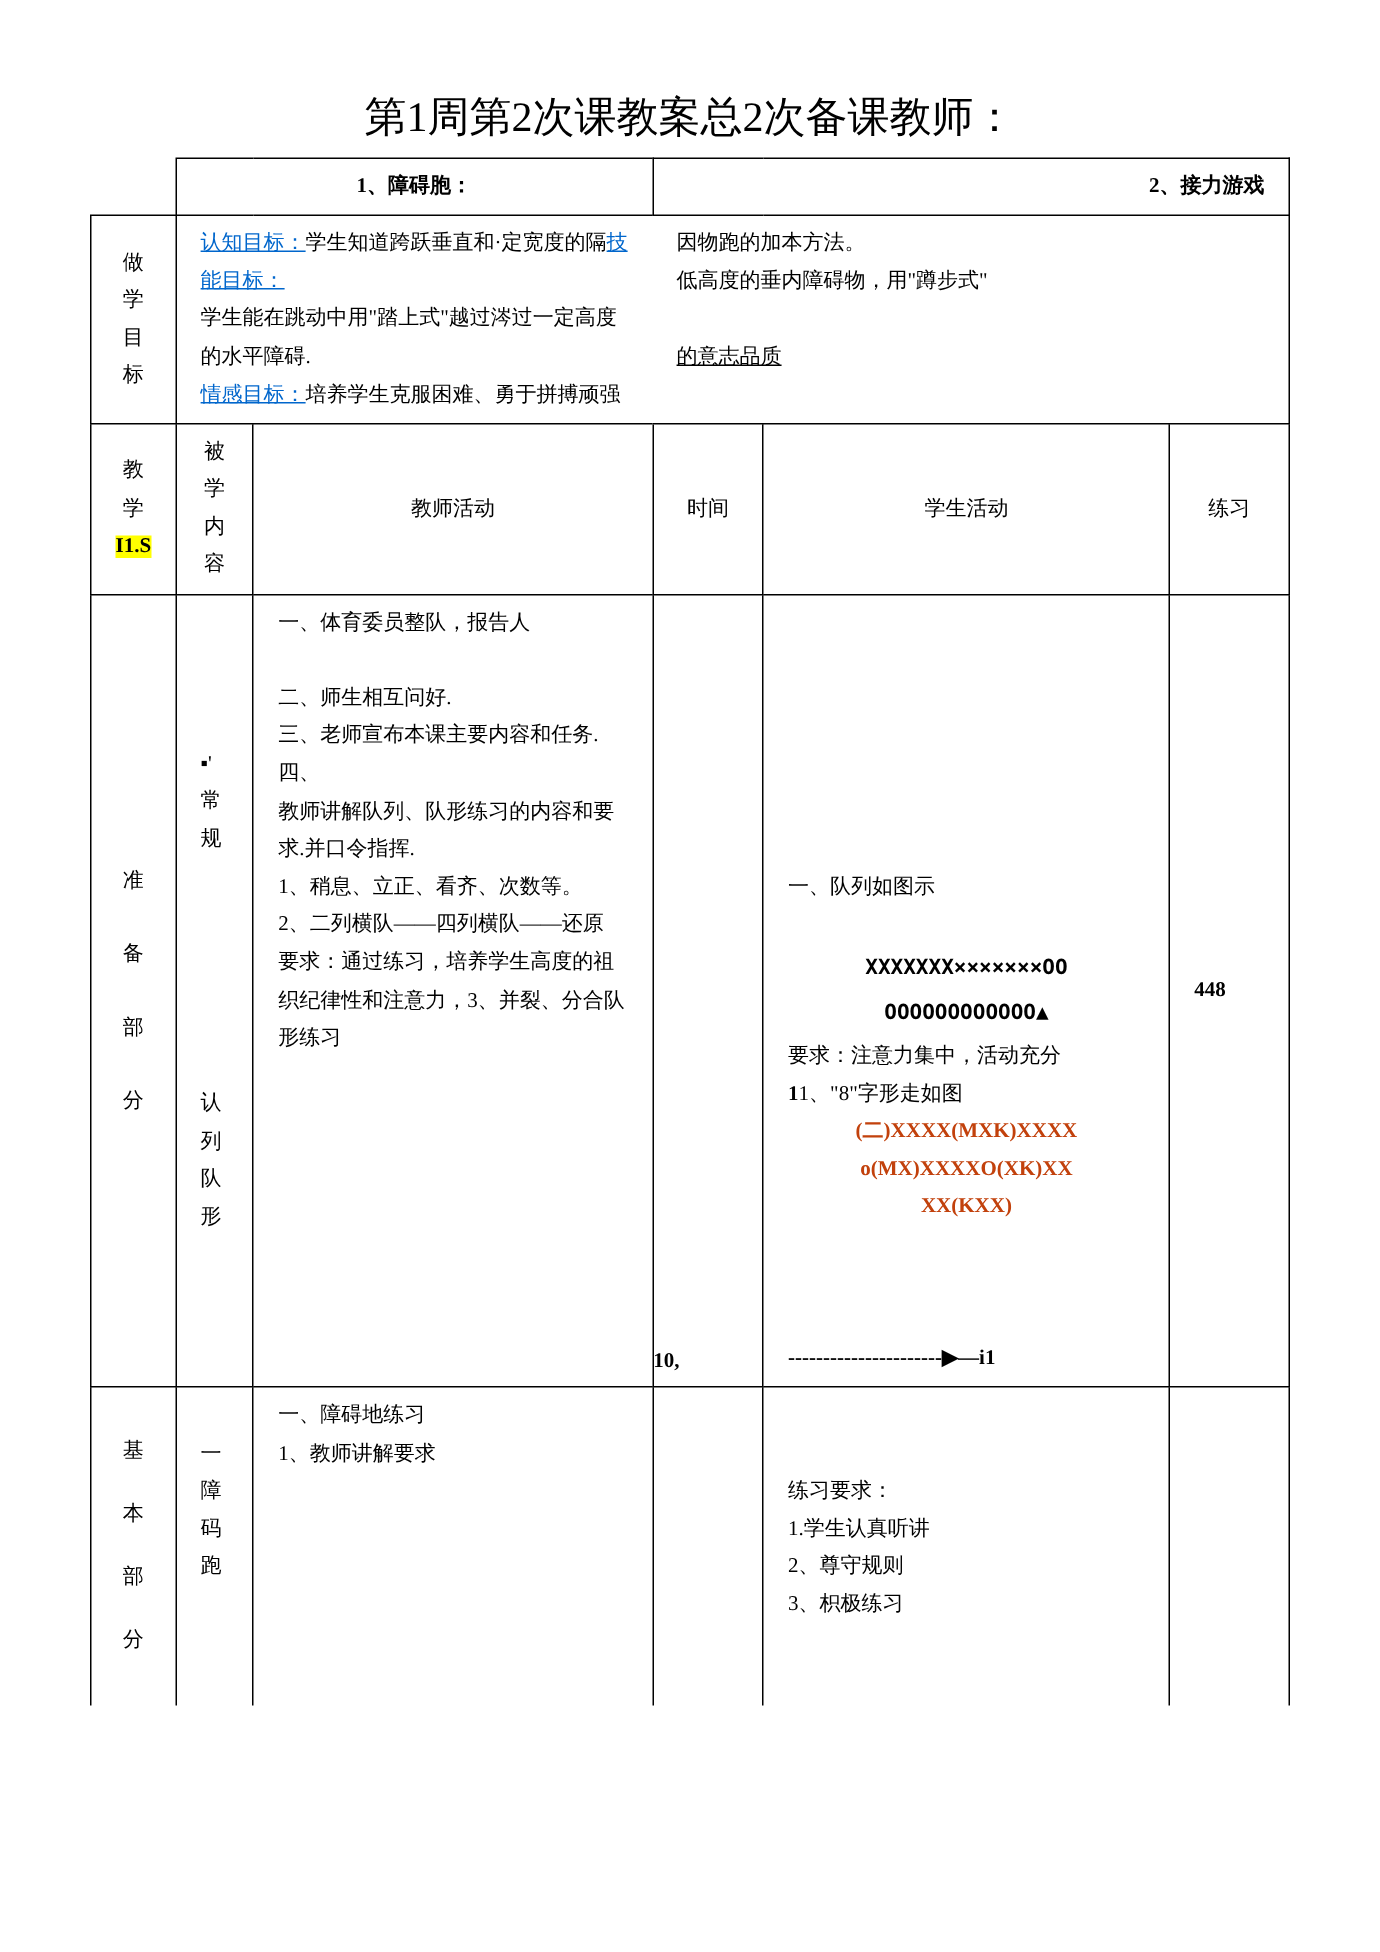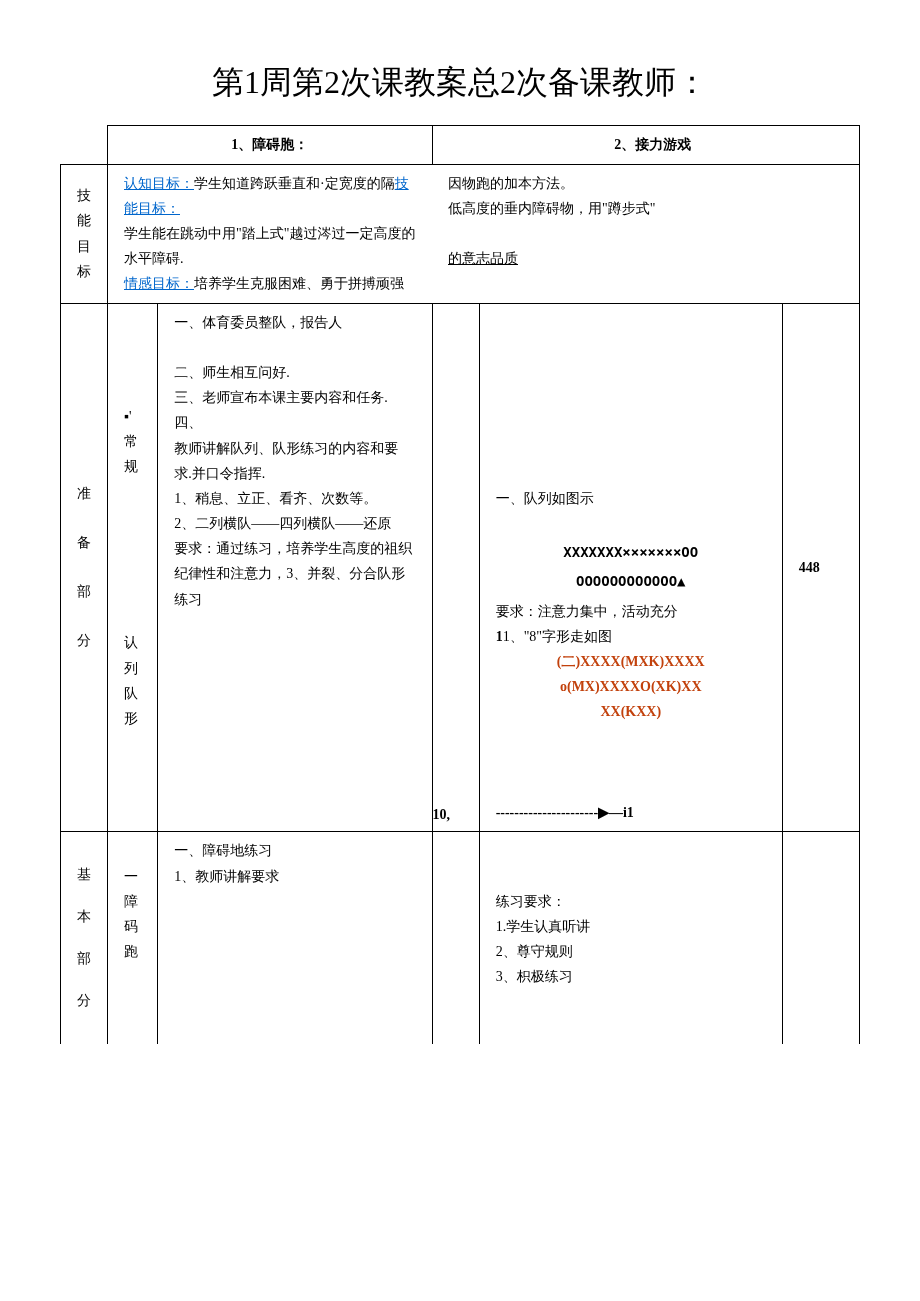--- a/index.html
+++ b/index.html
@@ -5,22 +5,22 @@
   body {
     font-family: "SimSun", "宋体", serif;
     margin: 0;
     padding: 40px 60px;
     background: #fff;
     color: #000;
     font-size: 14px;
   }
   .title {
     text-align: center;
-    font-size: 32px;
-    margin-bottom: 20px;
+    font-size: 28px;
+    margin-bottom: 8px;
     font-weight: normal;
   }
   table {
     border-collapse: collapse;
     width: 100%;
   }
   td {
     border: 1px solid #000;
     padding: 6px 16px;
     vertical-align: top;
@@ -40,21 +40,21 @@
   .col-teacher { width: 230px; }
   .col-time { width: 35px; }
   .col-student { width: 215px; }
   .col-practice { width: 40px; }
   .top-row-left {
     width: 44%;
     text-align: center;
   }
   .top-row-right {
     width: 56%;
-    text-align: center;
+    text-align: right;
     padding-left: 30px;
   }
   .prep-section td { height: 510px; }
   .basic-section td { height: 200px; }
   .diagram-text {
     text-align: center;
     font-family: monospace;
     margin: 4px 0;
   }
 </style>
@@ -71,34 +71,45 @@
     <td colspan="3" class="top-row-left">
       <span class="bold">1、障碍胞：</span>
     </td>
     <td colspan="3" class="top-row-right">
       <span class="bold">2、接力游戏</span>
     </td>
   </tr>
 
   <tr>
     <td class="center vcenter">
-      <span>技能目标</span>
+      <span>做学目标</span>
     </td>
     <td colspan="3" style="border-right:none;margin-left:42px;">
       <span class="link-blue">认知目标：</span><span>学生知道跨跃垂直和·定宽度的隔</span><span class="link-blue">技能目标：</span><br>
       <span>学生能在跳动中用"踏上式"越过涔过一定高度的水平障碍.</span><br>
       <span class="link-blue">情感目标：</span><span>培养学生克服困难、勇于拼搏顽强</span>
     </td>
     <td colspan="3" style="border-left:none;">
       <span>因物跑的加本方法。</span><br>
       <span>低高度的垂内障碍物，用"蹲步式"</span><br><br>
       <span style="text-decoration:underline;">的意志品质</span>
     </td>
   </tr>
 
+  <tr>
+    <td class="col-stage center vcenter">
+      <span>教学</span><br>
+      <span class="bold"><span class="highlight">I1.S</span></span>
+    </td>
+    <td class="col-content center vcenter">被学内容</td>
+    <td class="col-teacher center vcenter" colspan="2">教师活动</td>
+    <td class="col-time center vcenter">时间</td>
+    <td class="col-student center vcenter">学生活动</td>
+    <td class="col-practice center vcenter">练习</td>
+  </tr>
 
   <tr class="prep-section">
     <td class="center vcenter">
       <div style="line-height:3.5;">
         <span>准</span><br>
         <span>备</span><br>
         <span>部</span><br>
         <span>分</span>
       </div>
     </td>

